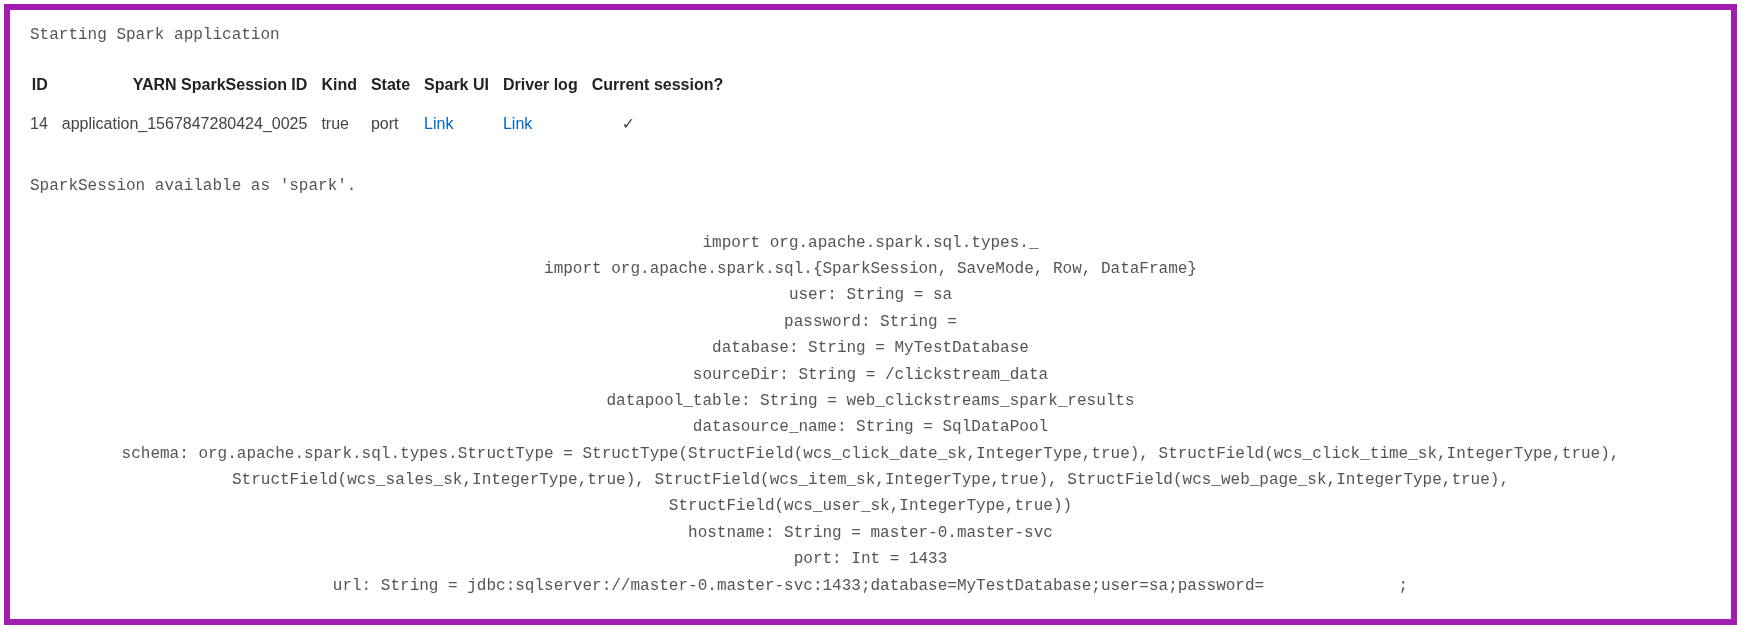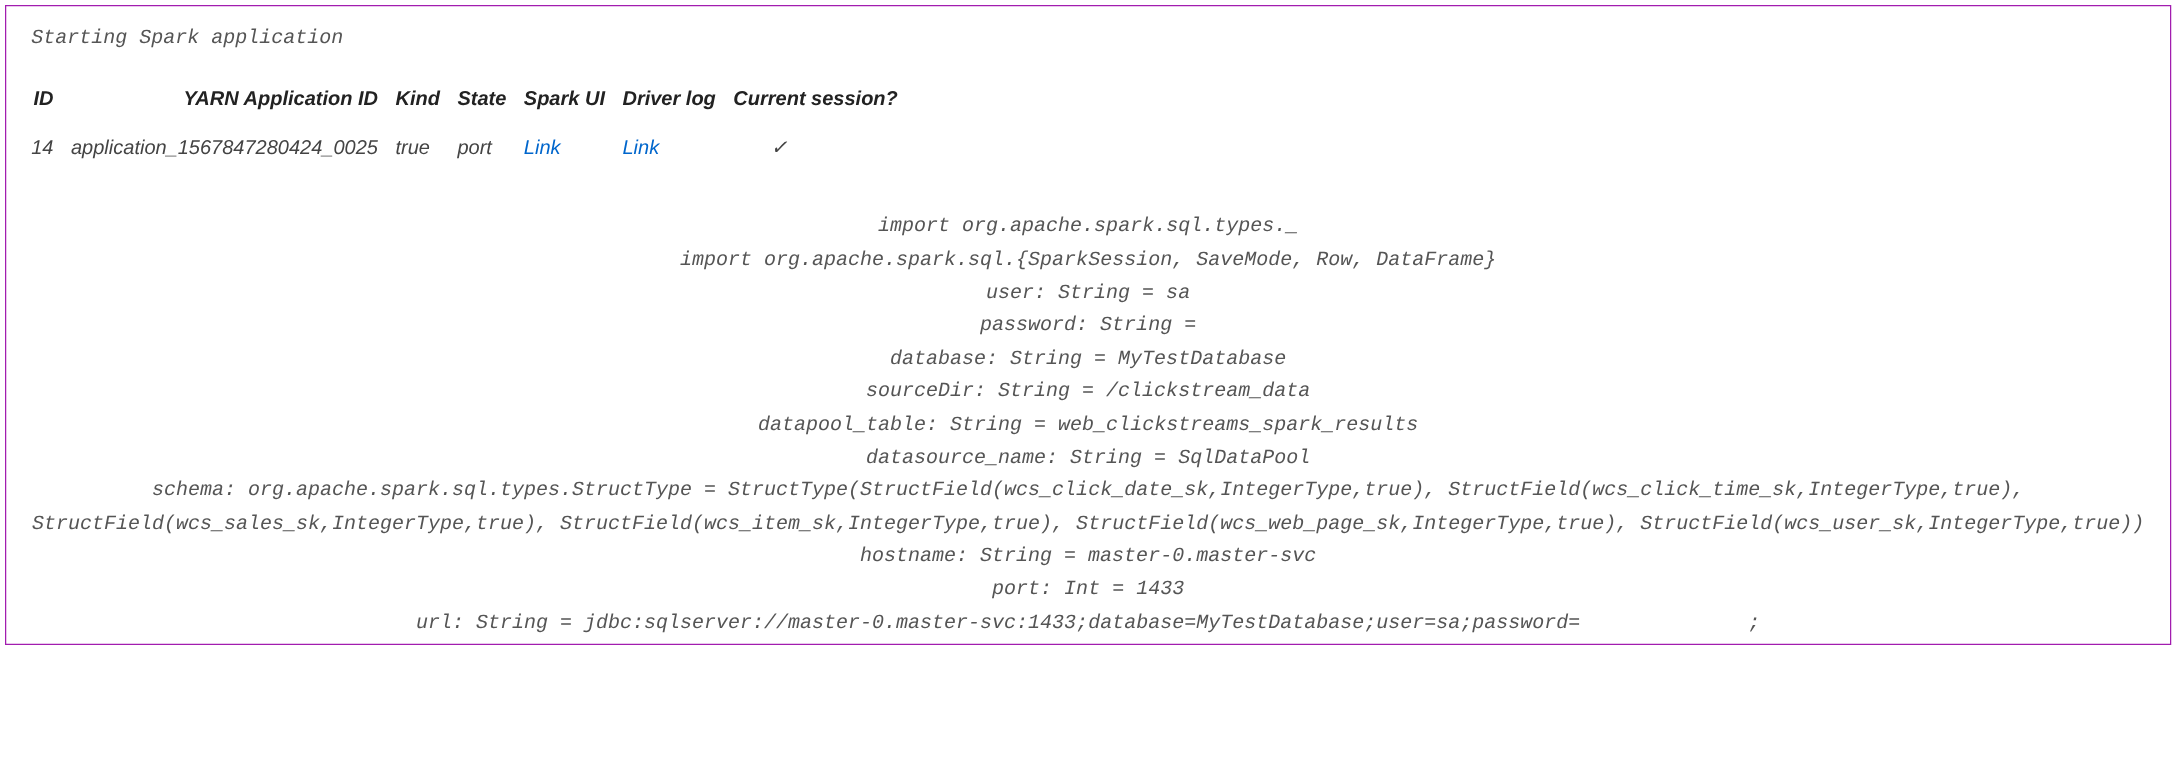--- a/index.html
+++ b/index.html
@@ -4,26 +4,25 @@
 <style>
   * { box-sizing: border-box; }
   body {
     margin: 0;
     padding: 0;
     font-family: "Segoe UI", Arial, sans-serif;
     background: #fff;
     color: #555;
   }
   .output-cell {
-    border: 1px solid #a21caf;
-    padding: 12px 20px 4px 20px;
+    border: 6px solid #a21caf;
+    padding: 12px 20px 20px 20px;
     margin: 4px;
     font-size: 16px;
     line-height: 1.65;
-    font-style: italic;
   }
   .mono {
     font-family: "Consolas", "Menlo", "Courier New", monospace;
     font-size: 16px;
     color: #555;
     white-space: pre-wrap;
     word-break: break-word;
     text-align: center;
   }
   .status-line {
@@ -66,41 +65,42 @@
 <body>
 
 <div class="output-cell">
 
   <div class="status-line">Starting Spark application</div>
 
   <table class="app-table">
     <thead>
       <tr>
         <th>ID</th>
-        <th>YARN Application ID</th>
+        <th>YARN SparkSession ID</th>
         <th>Kind</th>
         <th>State</th>
         <th>Spark UI</th>
         <th>Driver log</th>
         <th>Current session?</th>
       </tr>
     </thead>
     <tbody>
       <tr>
         <td>14</td>
         <td>application_1567847280424_0025</td>
         <td>true</td>
         <td>port</td>
         <td><a href="#" class="link">Link</a></td>
         <td><a href="#" class="link">Link</a></td>
         <td class="center">✓</td>
       </tr>
     </tbody>
   </table>
 
+  <div class="session-line">SparkSession available as 'spark'.</div>
 
   <div class="mono">import org.apache.spark.sql.types._
 import org.apache.spark.sql.{SparkSession, SaveMode, Row, DataFrame}
 user: String = sa
 password: String =
 database: String = MyTestDatabase
 sourceDir: String = /clickstream_data
 datapool_table: String = web_clickstreams_spark_results
 datasource_name: String = SqlDataPool
 schema: org.apache.spark.sql.types.StructType = StructType(StructField(wcs_click_date_sk,IntegerType,true), StructField(wcs_click_time_sk,IntegerType,true), StructField(wcs_sales_sk,IntegerType,true), StructField(wcs_item_sk,IntegerType,true), StructField(wcs_web_page_sk,IntegerType,true), StructField(wcs_user_sk,IntegerType,true))

